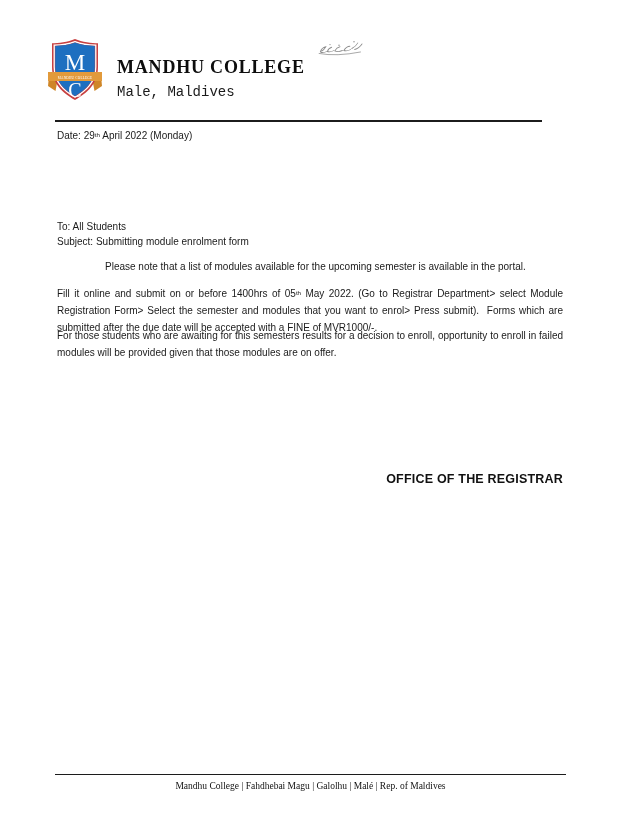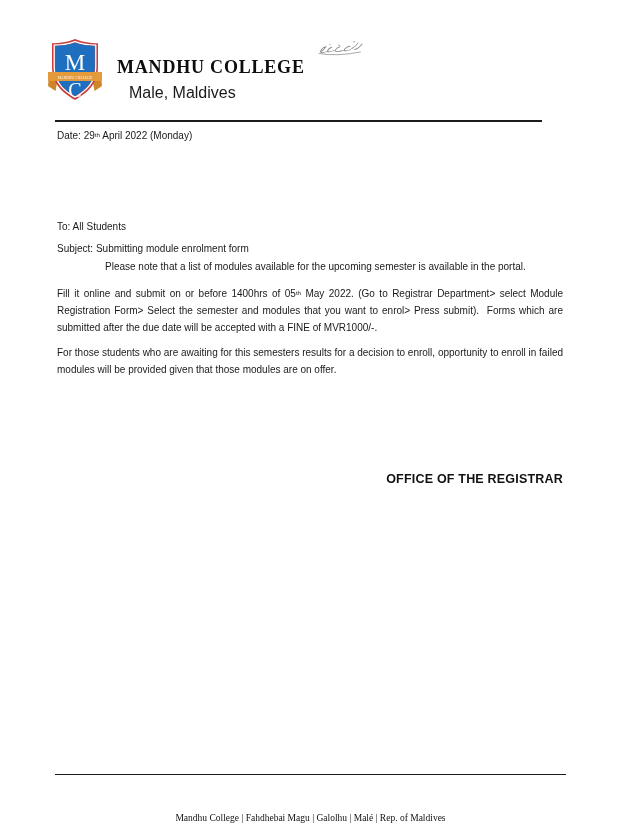--- a/index.html
+++ b/index.html
@@ -18,57 +18,56 @@
   .logo { left: 48px; top: 39px; width: 54px; height: 62px; }
   .brand-title {
     left: 117px; top: 57px;
     font-family: "Liberation Serif", serif;
     font-size: 18px; font-weight: 600;
     letter-spacing: 0.8px; color: #0d0d0d;
     white-space: nowrap;
   }
   .brand-sub {
     left: 117px; top: 84px;
-    font-family: Liberation Sans, sans-serif;
-    font-size: 16px; color: #1a1a1a;
+    font-family: Liberation Mono, monospace;
+    font-size: 14px; color: #1a1a1a;
     white-space: nowrap;
-    margin-left: 12px;
   }
   .bismillah { left: 318px; top: 40px; width: 46px; height: 17px; }
 
   .rule { border-top: 2px solid #1c1c1c; height: 0; }
   .header-rule { left: 55px; top: 120px; width: 487px; }
   .footer-rule { left: 55px; top: 774px; width: 511px; border-top-width: 1.5px; }
 
   
   .bodytext {
     font-size: 10px;
     line-height: 17px;
     white-space: pre-wrap;
   }
   .date-line    { left: 57px; top: 126px; }
   .to-line      { left: 57px; top: 218px; }
-  .subject-line { left: 57px; top: 240px; }
+  .subject-line { left: 57px; top: 233px; }
   .para { left: 57px; top: 0; width: 506px; margin: 0; text-align: justify; }
   .p1 { top: 258px; padding-left: 48px; }
   .p2 { top: 284px; }
-  .p3 { top: 344px; }
+  .p3 { top: 327px; }
   .signoff {
     left: 57px; top: 459px; width: 506px;
     text-align: right; font-weight: bold; font-size: 12.5px;
     letter-spacing: 0.2px; color: #111; margin-top: 13px;
   }
 
   
   .s-sup { font-size: 0.62em; vertical-align: 0.38em; letter-spacing: 0; }
   .s-italic { }
 
   
   .footer-text {
-    left: 55px; top: 812px; width: 511px;
+    left: 55px; top: 780px; width: 511px;
     text-align: center;
     font-family: "Liberation Serif", serif;
     font-size: 9.5px; line-height: 13.5px; color: #111;
   }
 </style>
 </head>
 <body>
 
 <div class="page">
 

